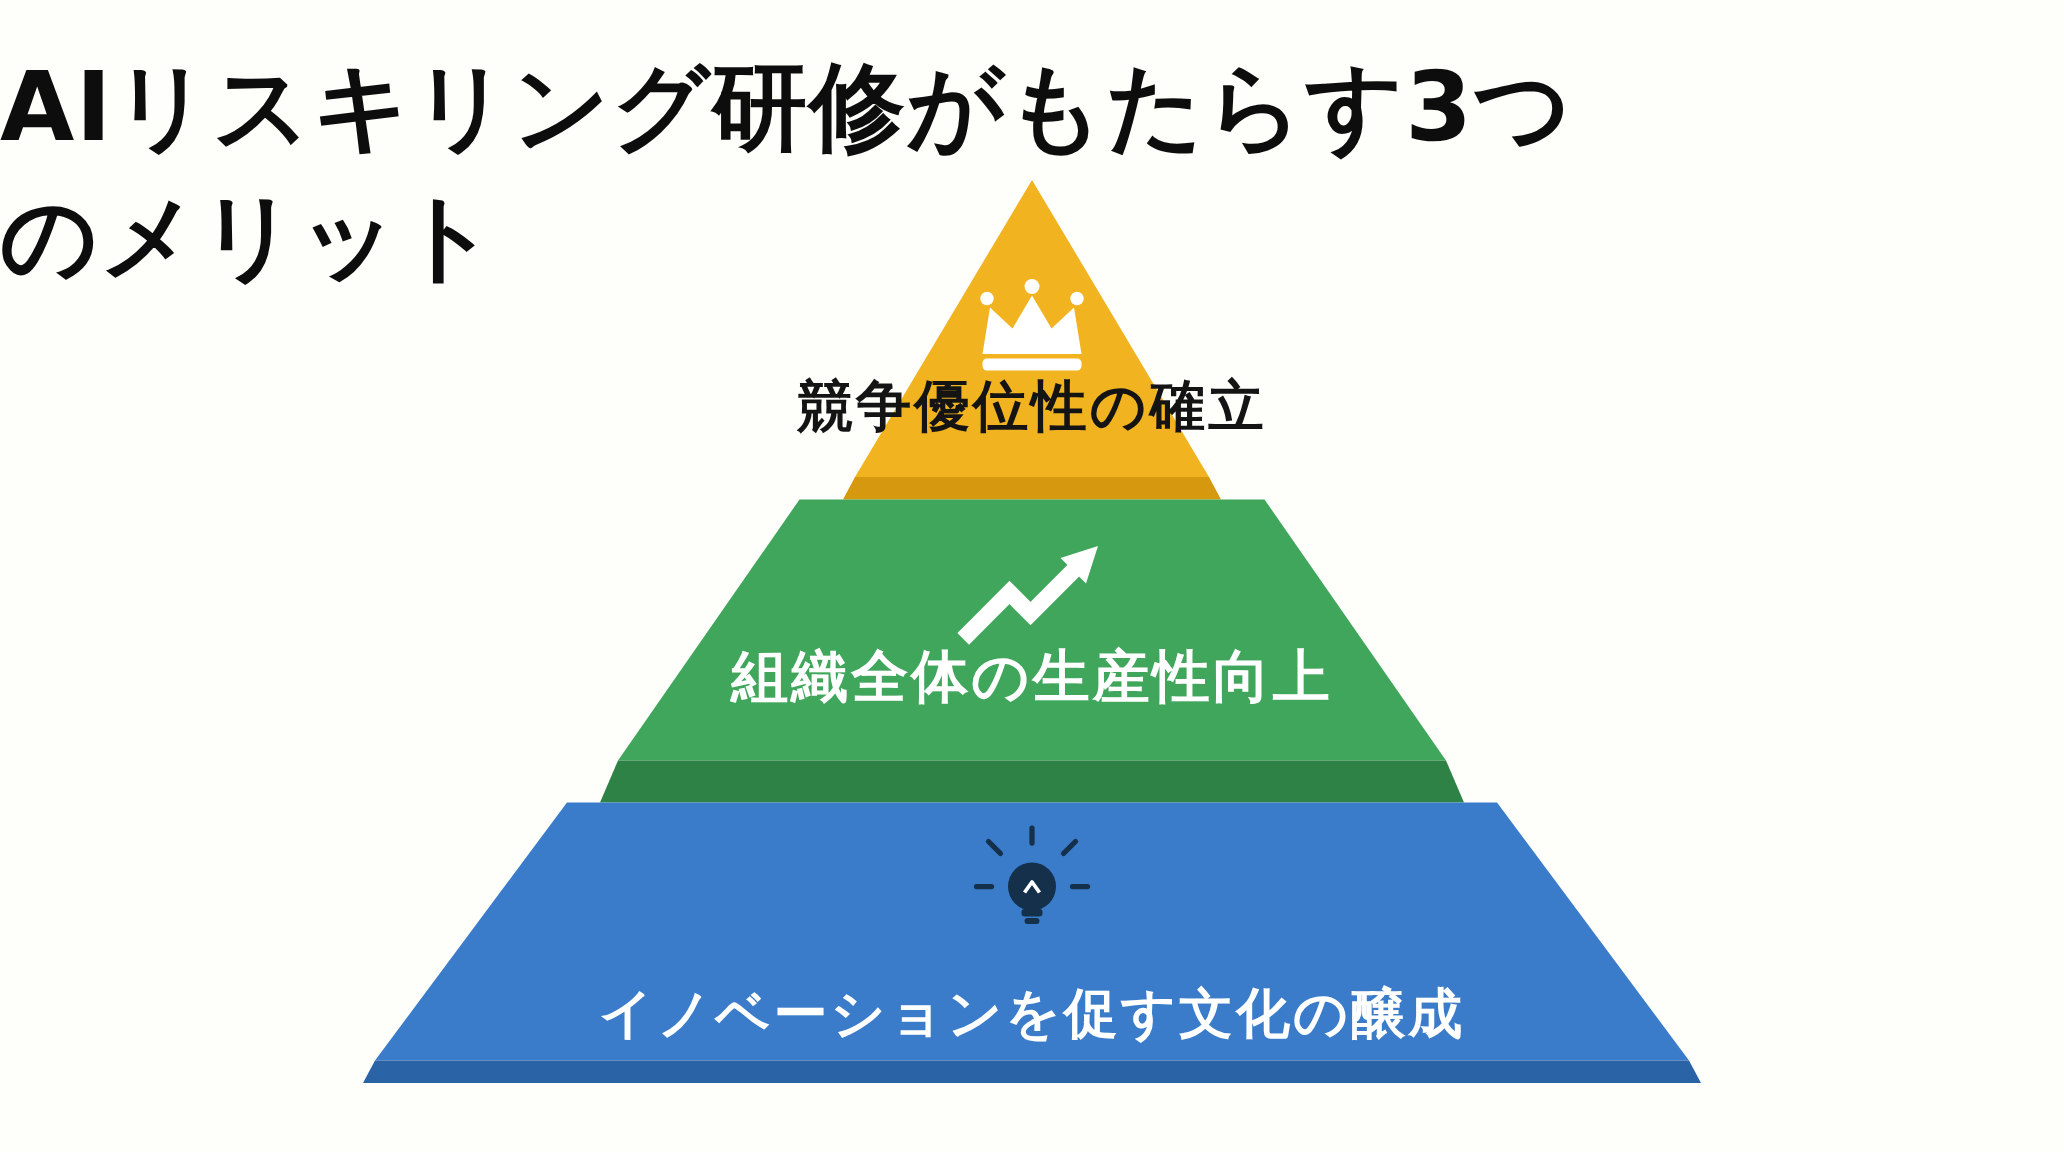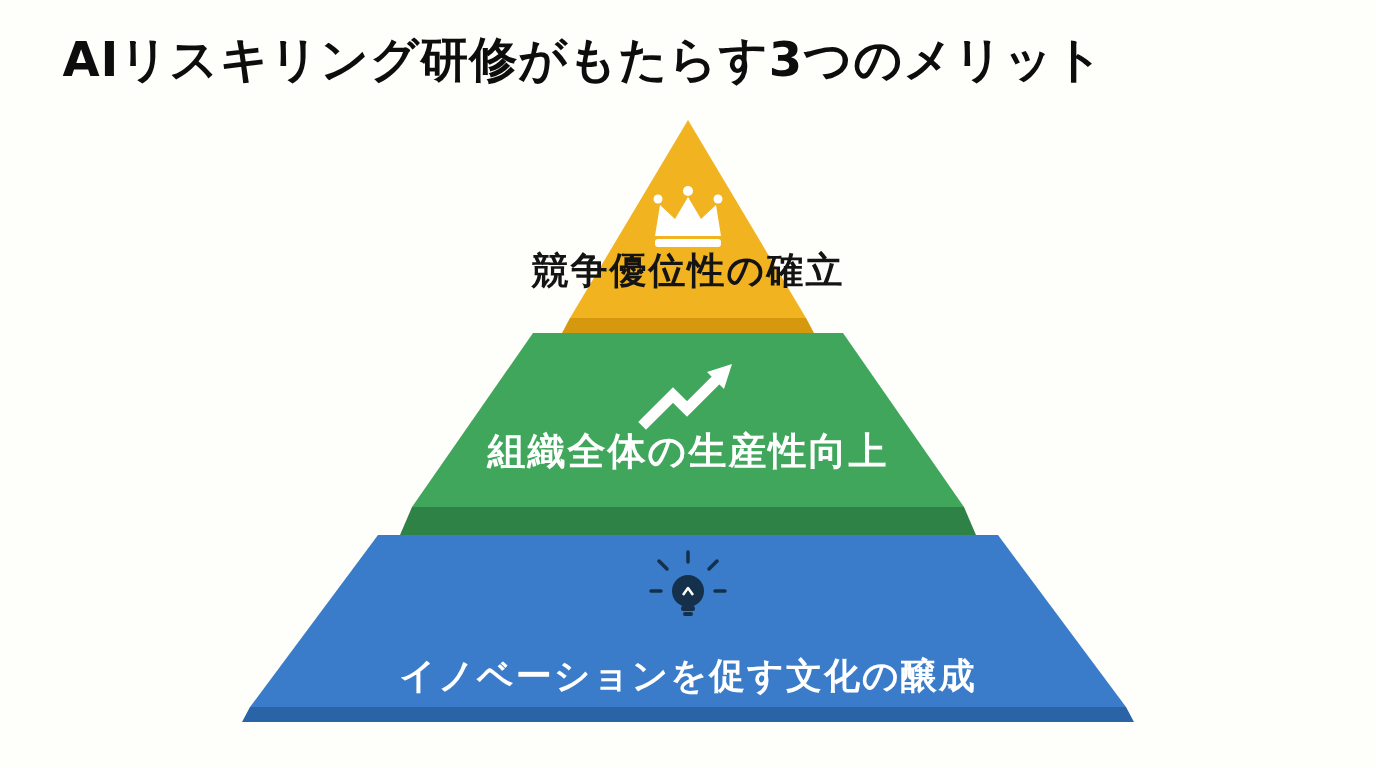--- a/index.html
+++ b/index.html
@@ -14,22 +14,22 @@
     height: 768px;
     overflow: hidden;
     background: #fefefb;
   }
   .page-title {
     position: absolute;
     top: 28px;
     left: 0;
     width: 1104px;
     margin: 0;
-    text-align: right;
-    font-size: 48px;
+    text-align: left;
+    font-size: 64px;
     font-weight: 900;
     letter-spacing: 1px;
     color: #0d0d0d;
   }
   svg.diagram {
     position: absolute;
     top: 0;
     left: 0;
   }
   .tier-label {

